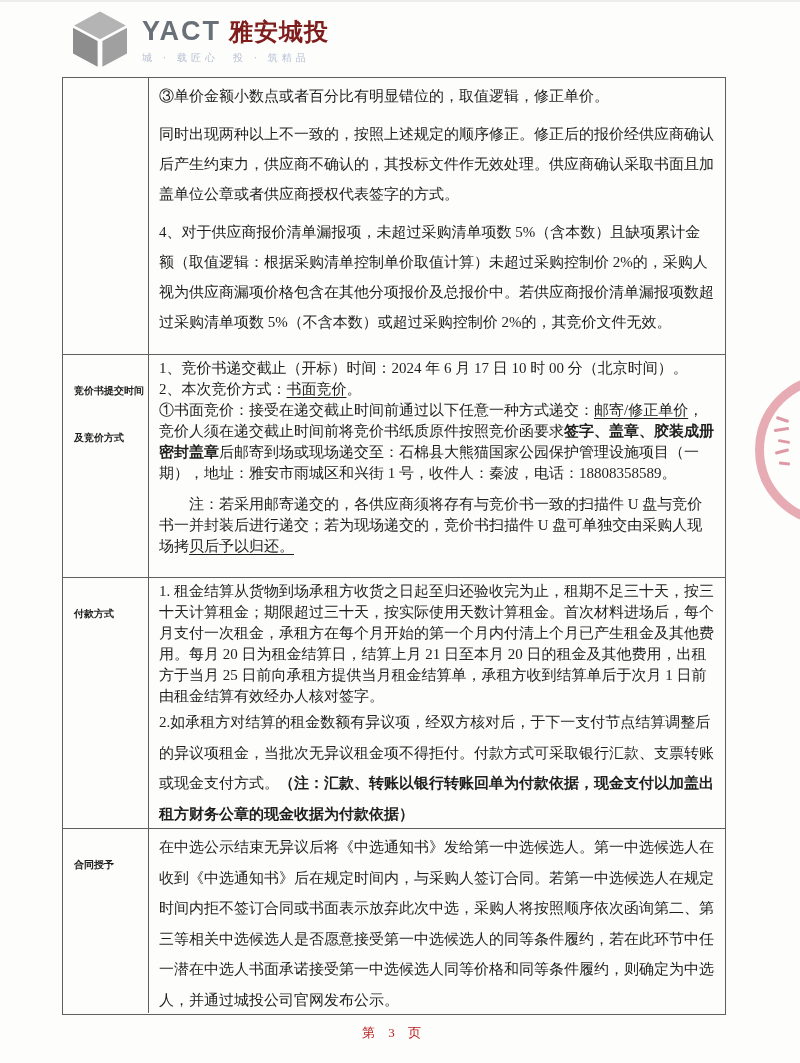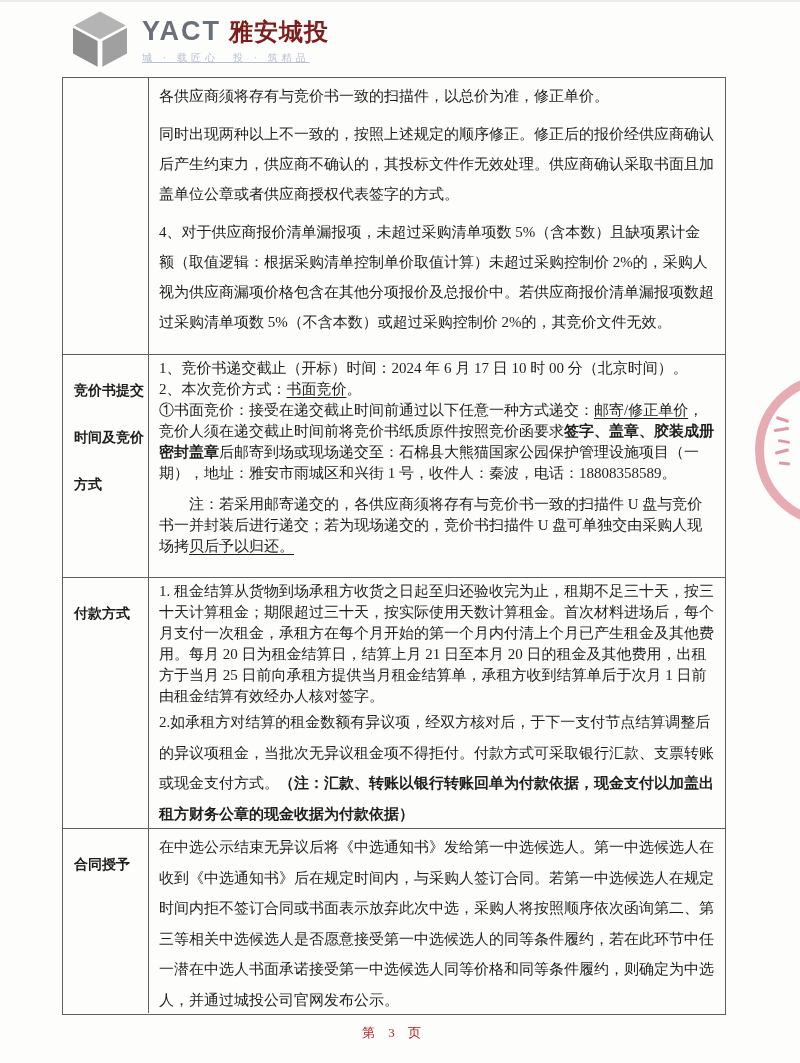--- a/index.html
+++ b/index.html
@@ -13,33 +13,33 @@
   
   .letterhead{position:absolute;left:68px;top:6px;display:flex;align-items:flex-start;gap:10px;}
   .cube{width:64px;height:60px;flex:0 0 auto;}
   .brand{padding-top:8px;}
   .brand-line{display:flex;align-items:baseline;gap:8px;
     font-family:"Liberation Sans","DejaVu Sans",sans-serif;
     font-weight:bold;color:#6a7078;}
   .brand-latin{font-size:27px;letter-spacing:2px;}
   .brand-cjk{font-size:24px;letter-spacing:1px;color:#7f1d1d;}
   .brand-tagline{margin-top:3px;font-size:10px;letter-spacing:4px;color:#b7c0d2;
-    font-family:"Liberation Sans","DejaVu Sans",sans-serif;text-decoration:underline;}
+    font-family:"Liberation Sans","DejaVu Sans",sans-serif;}
 
   
   .doc-table{
     position:absolute;left:62px;top:75px;width:664px;height:938px;
     border:1.3px solid #5f5f5f;box-sizing:border-box;background:transparent;
   }
   .t-row{display:grid;grid-template-columns:86px 1fr;box-sizing:border-box;overflow:hidden;}
   .t-row + .t-row{border-top:1.3px solid #5f5f5f;}
   .r1{height:276px;}.r2{height:223px;}.r3{height:251px;}.r4{height:185px;}
   .label-cell{
     border-right:1.3px solid #5f5f5f;box-sizing:border-box;
-    padding:12px 2px 0 11px;font-size:14px;font-weight:bold;
+    padding:12px 2px 0 11px;font-size:10px;font-weight:bold;
     line-height:47px;color:#1d1d1d;
   }
   .content-cell{padding:3px 10px 0 10px;box-sizing:border-box;font-size:15px;color:#1e1e1e;}
   .content-cell p{margin:0;}
   .lh-tall p, p.lh-tall{line-height:30px;}
   .lh-med  p, p.lh-med {line-height:21px;}
   .lh-wide p, p.lh-wide{line-height:30.5px;}
   .gap8{margin-top:8px !important;}
   .gap10{margin-top:10px !important;}
   .note{text-indent:2em;}
@@ -89,21 +89,21 @@
     <span class="stamp-mark m3"></span>
     <span class="stamp-mark m4"></span>
     <span class="stamp-mark m5"></span>
   </div>
 
   <div class="doc-table">
 
     <div class="t-row r1">
       <div class="label-cell"></div>
       <div class="content-cell lh-tall">
-        <p>各供应商须将存有与竞价书一致的扫描件，以总价为准，修正单价。</p>
+        <p>③单价金额小数点或者百分比有明显错位的，取值逻辑，修正单价。</p>
         <p class="gap8">同时出现两种以上不一致的，按照上述规定的顺序修正。修正后的报价经供应商确认后产生约束力，供应商不确认的，其投标文件作无效处理。供应商确认采取书面且加盖单位公章或者供应商授权代表签字的方式。</p>
         <p class="gap8">4、对于供应商报价清单漏报项，未超过采购清单项数 5%（含本数）且缺项累计金额（取值逻辑：根据采购清单控制单价取值计算）未超过采购控制价 2%的，采购人视为供应商漏项价格包含在其他分项报价及总报价中。若供应商报价清单漏报项数超过采购清单项数 5%（不含本数）或超过采购控制价 2%的，其竞价文件无效。</p>
       </div>
     </div>
 
     <div class="t-row r2">
       <div class="label-cell">竞价书提交时间及竞价方式</div>
       <div class="content-cell lh-med">
         <p>1、竞价书递交截止（开标）时间：2024 年 6 月 17 日 10 时 00 分（北京时间）。</p>
         <p><span>2、本次竞价方式：</span><span class="u">书面竞价</span><span>。</span></p>

